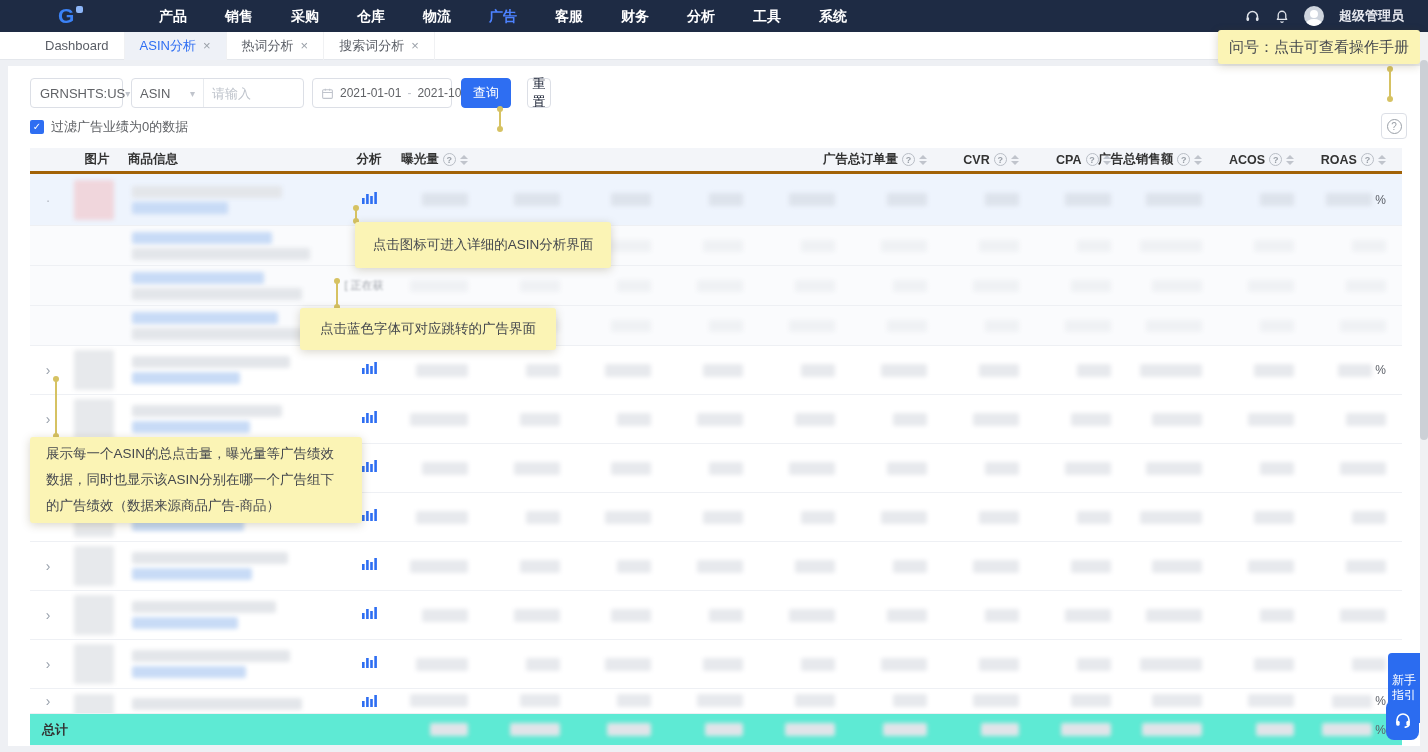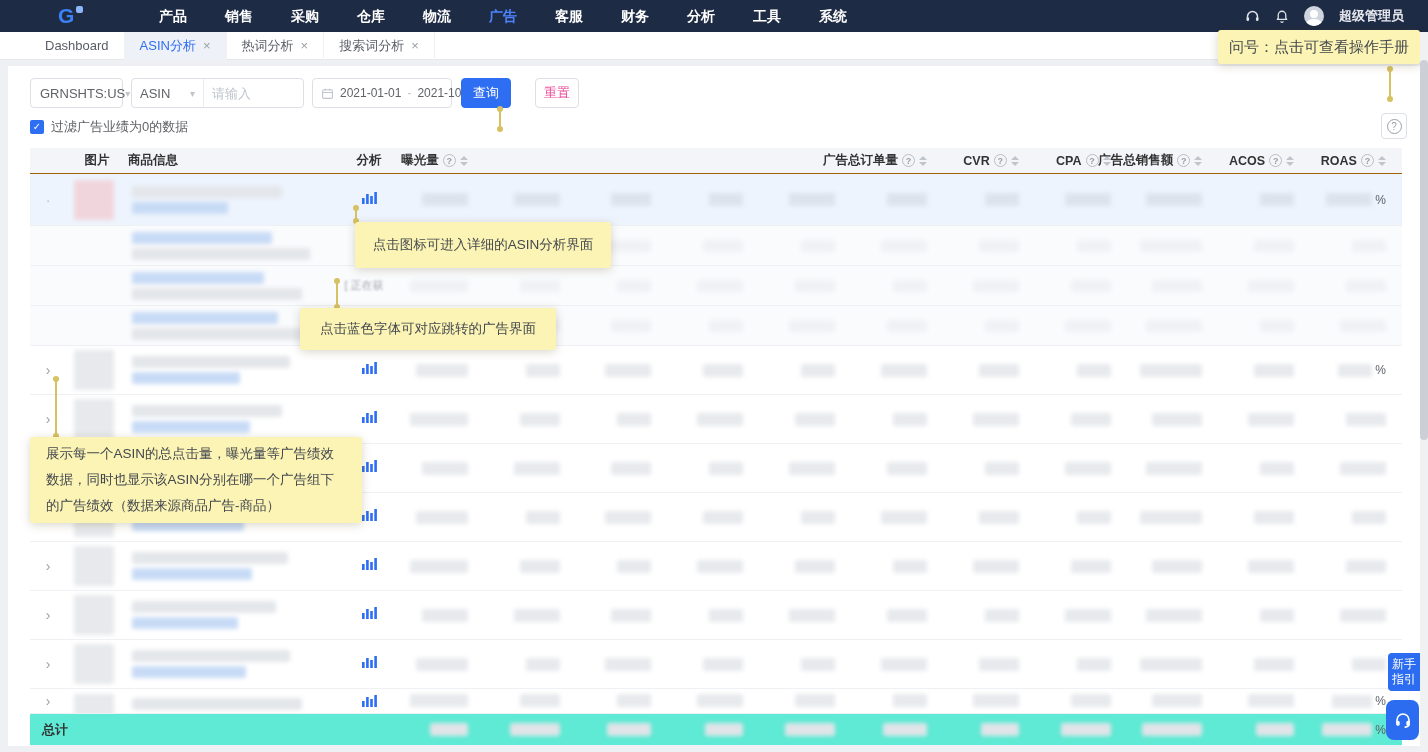--- a/index.html
+++ b/index.html
@@ -35,32 +35,32 @@
   .ctrl{border:1px solid #dcdfe6;border-radius:4px;height:30px;display:flex;align-items:center;font-size:13px;color:#606266;background:#fff}
   .sel-shop{width:93px;padding:0 9px;justify-content:space-between;cursor:pointer}
   .caret{color:#c0c4cc;font-size:10px}
   .group{width:173px;margin-left:8px;padding:0}
   .group .sel{width:72px;padding:0 8px;display:flex;justify-content:space-between;align-items:center;border-right:1px solid #e8ebef;height:100%;cursor:pointer}
   .group input{border:0;outline:0;flex:1;padding:0 8px;font-size:13px;min-width:0;color:#14532d;background:transparent}
   ::placeholder{color:#bfc4cc}
   .date{width:140px;margin-left:8px;padding:0 8px;gap:6px;font-size:12px;cursor:pointer;white-space:nowrap}
   .btn{height:30px;border-radius:4px;font-size:13px;display:flex;align-items:center;justify-content:center;cursor:pointer}
   .btn-primary{width:50px;background:#2e6ef2;border:1px solid #2e6ef2;color:#fff;margin-left:9px}
-  .btn-plain{width:44px;background:#fff;border:1px solid #dcdfe6;color:#ec4899;margin-left:24px}
+  .btn-plain{width:24px;background:#fff;border:1px solid #dcdfe6;color:#0f172a;margin-left:16px}
 
   .filter-check{position:absolute;top:52px;left:22px;display:flex;align-items:center;gap:7px;font-size:13px;color:#606266;cursor:pointer}
   .checkbox{width:14px;height:14px;background:#2e6ef2;border-radius:2px;color:#fff;font-size:10px;display:flex;align-items:center;justify-content:center;line-height:1}
 
   .help-btn{position:absolute;top:47px;right:13px;width:26px;height:26px;border:1px solid #dcdfe6;border-radius:4px;display:flex;align-items:center;justify-content:center;cursor:pointer;background:#fff}
   .qmark{width:15px;height:15px;border:1px solid #9aa0a8;border-radius:50%;color:#9aa0a8;font-size:10px;display:flex;align-items:center;justify-content:center}
 
   
   .table{position:absolute;left:22px;top:82px;width:1372px}
   .trow{display:flex;align-items:center;border-bottom:1px solid #eef0f4}
-  .thead{height:26px;background:#f3f5f9;border-bottom:1px solid #a16207}
+  .thead{height:26px;background:#f3f5f9;border-bottom:3px solid #a16207}
   .c-exp{width:36px;display:flex;justify-content:center;flex-shrink:0}
   .c-img{width:62px;display:flex;align-items:center;flex-shrink:0}
   .c-info{width:218px;flex-shrink:0;overflow:hidden}
   .c-ana{width:46px;display:flex;justify-content:center;align-items:center;flex-shrink:0}
   .c-data{flex:1;display:flex;align-items:center;justify-content:flex-end;padding-right:16px;min-width:0}
   .th{font-size:12.5px;color:#333;font-weight:bold}
   .thead .c-img{justify-content:center}
   .th-label{white-space:nowrap}
   .th-help{width:13px;height:13px;border:1px solid #b9bec6;border-radius:50%;font-size:9px;color:#9aa0a8;display:inline-flex;align-items:center;justify-content:center;margin-left:4px;flex-shrink:0;cursor:pointer}
   .sort{display:inline-flex;flex-direction:column;gap:2px;margin-left:4px;cursor:pointer;flex-shrink:0}
@@ -100,21 +100,21 @@
   .conn::before,.conn::after{content:"";position:absolute;left:-2px;width:6px;height:6px;border-radius:50%;background:#d6c262}
   .conn::before{top:-3px}
   .conn::after{bottom:-3px}
   #conn-a{left:1389px;top:69px;height:30px}
   #conn-b{left:499px;top:109px;height:20px}
   #conn-c{left:355px;top:208px;height:13px}
   #conn-d{left:336px;top:281px;height:26px}
   #conn-e{left:55px;top:379px;height:57px}
 
   
-  .guide-btn{position:absolute;right:8px;top:653px;width:32px;background:#2b6cf0;color:#fff;font-size:12px;text-align:center;padding:4px 0;border-radius:4px 0 0 4px;line-height:15px;z-index:45;cursor:pointer}
+  .guide-btn{position:absolute;right:8px;top:653px;width:32px;background:#2b6cf0;color:#fff;font-size:12px;text-align:center;padding:20px 0;border-radius:4px 0 0 4px;line-height:15px;z-index:45;cursor:pointer}
   .headset-btn{position:absolute;right:9px;top:700px;width:33px;height:40px;background:#2b6cf0;border-radius:8px;display:flex;align-items:center;justify-content:center;z-index:45;cursor:pointer}
   .scroll-track{position:absolute;right:0;top:32px;width:8px;height:720px;background:#f0f1f3;z-index:50}
   .scroll-thumb{position:absolute;right:0;top:28px;width:8px;height:380px;background:#ccd0d6;border-radius:4px;cursor:pointer}
 </style>
 </head>
 <body>
 
 <div class="app">
 
   <header class="navbar">

